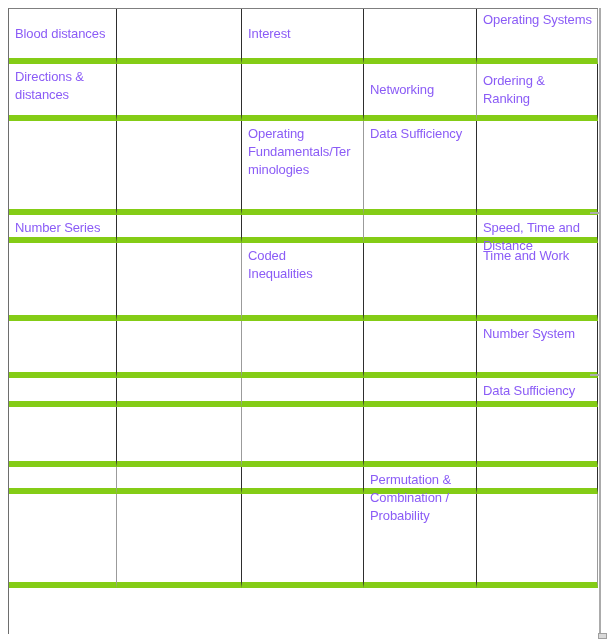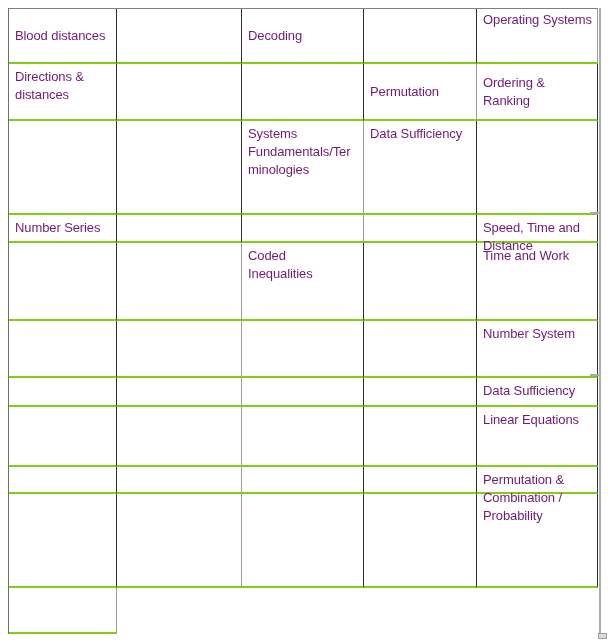--- a/index.html
+++ b/index.html
@@ -21,26 +21,26 @@
     top: 8px;
     display: grid;
     grid-template-columns: 108px 125px 122px 113px 121px;
     grid-template-rows: 55px 57px 94px 28px 78px 57px 29px 60px 27px 94px 46px;
     border-top: 1px solid #7f7f7f;
     border-left: 1px solid #6e6e6e;
   }
   .cell {
     box-sizing: border-box;
     border-right: 1px solid #2e2e2e;
-    border-bottom: 2px solid #84cc16;
+    border-bottom: 6px solid #84cc16;
     padding: 4px 6px 0 6px;
     font-size: 13px;
     line-height: 18px;
     letter-spacing: -0.1px;
-    color: #701a75;
+    color: #8b5cf6;
     white-space: pre;
     overflow: visible;
   }
   .cell.last-col { border-right-color: #9b9b9b; }
   .cell.v-mid {
     display: flex;
     align-items: center;
     padding-top: 0;
   }
   .cell.v-tight { padding-top: 2px; }
@@ -72,33 +72,33 @@
     border: 1px solid #9f9f9f;
   }
 </style>
 </head>
 <body>
 
 <div class="page">
   <div class="doc-table" id="topics-table">
       <div class="cell v-mid">Blood distances</div>
       <div class="cell"></div>
-      <div class="cell v-mid">Decoding</div>
+      <div class="cell v-mid">Interest</div>
       <div class="cell"></div>
       <div class="cell v-tight last-col">Operating Systems</div>
       <div class="cell">Directions &amp;
 distances</div>
       <div class="cell"></div>
       <div class="cell"></div>
-      <div class="cell v-mid last-col">Permutation</div>
+      <div class="cell v-mid last-col">Networking</div>
       <div class="cell v-mid">Ordering &amp;
 Ranking</div>
       <div class="cell"></div>
       <div class="cell"></div>
-      <div class="cell last-col">Systems
+      <div class="cell last-col">Operating
 Fundamentals/Ter
 minologies</div>
       <div class="cell">Data Sufficiency</div>
       <div class="cell"></div>
       <div class="cell">Number Series</div>
       <div class="cell"></div>
       <div class="cell last-col"></div>
       <div class="cell"></div>
       <div class="cell">Speed, Time and
 Distance</div>
@@ -115,21 +115,20 @@
       <div class="cell">Number System</div>
       <div class="cell"></div>
       <div class="cell last-col"></div>
       <div class="cell"></div>
       <div class="cell"></div>
       <div class="cell">Data Sufficiency</div>
       <div class="cell"></div>
       <div class="cell last-col"></div>
       <div class="cell"></div>
       <div class="cell"></div>
-      <div class="cell">Linear Equations</div>
       <div class="cell"></div>
       <div class="cell last-col"></div>
       <div class="cell"></div>
       <div class="cell"></div>
       <div class="cell">Permutation &amp;
 Combination /
 Probability</div>
       <div class="cell"></div>
       <div class="cell last-col"></div>
       <div class="cell"></div>

